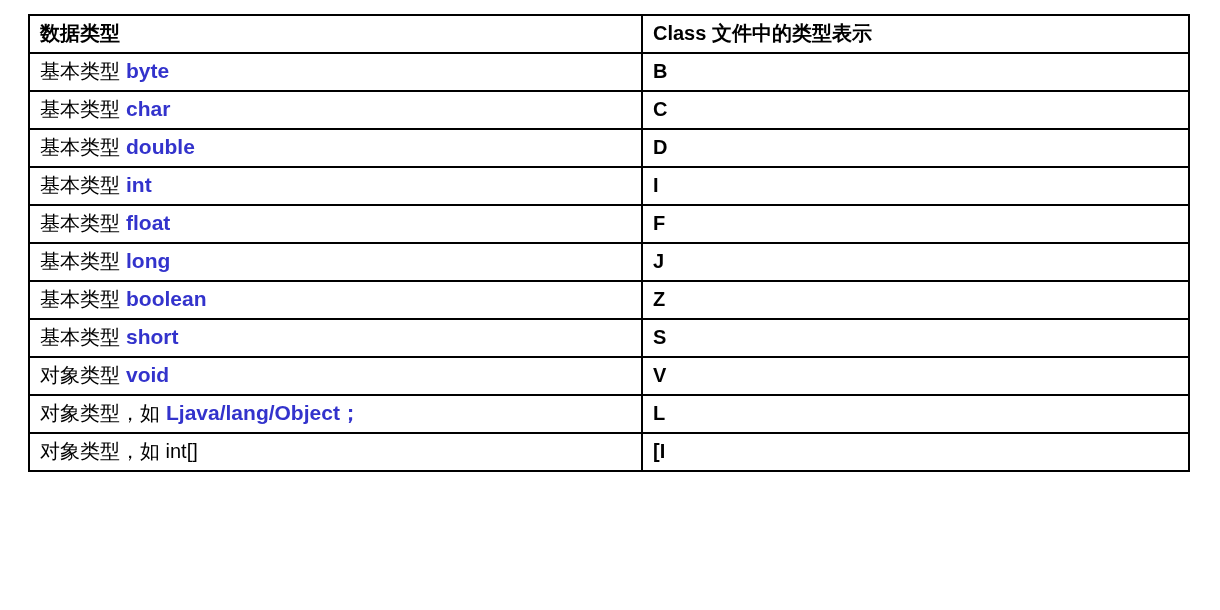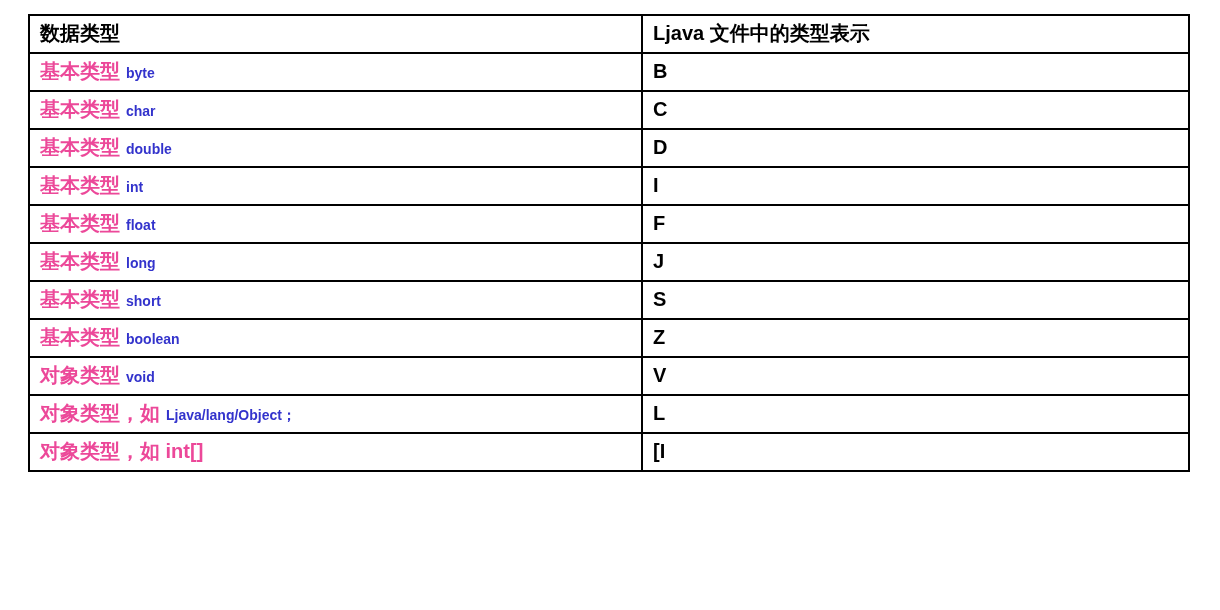--- a/index.html
+++ b/index.html
@@ -41,27 +41,27 @@
 
   .hdr-cell {
     font-weight: bold;
     font-size: 20px;
   }
   .hdr-cell .zh { font-weight: bold; }
   .cell-desc {
     font-size: 20px;
   }
   .cell-desc .plain {
-    color: #ec4899;
-    font-weight: bold;
+    color: #000000;
+    font-weight: normal;
   }
   .cell-desc .kw {
     color: #3333cc;
     font-weight: bold;
-    font-size: 14px;
+    font-size: 21px;
   }
   .cell-code {
     font-weight: bold;
     font-size: 20px;
     color: #000000;
   }
   .spacer-gap { display: inline-block; width: 6px; }
 </style>
 </head>
 <body>
@@ -71,21 +71,21 @@
     <colgroup>
       <col class="c1">
       <col class="c2">
     </colgroup>
     <thead>
       <tr>
         <th class="hdr-cell">
           <span class="zh">数据类型</span>
         </th>
         <th class="hdr-cell">
-          <span>Ljava</span><span> 文件中的类型表示</span>
+          <span>Class</span><span> 文件中的类型表示</span>
         </th>
       </tr>
     </thead>
     <tbody>
       <tr>
         <td class="cell-desc">
           <span class="plain">基本类型</span><span class="spacer-gap"></span><span class="kw">byte</span>
         </td>
         <td class="cell-code">B</td>
       </tr>
@@ -114,29 +114,29 @@
         <td class="cell-code">F</td>
       </tr>
       <tr>
         <td class="cell-desc">
           <span class="plain">基本类型</span><span class="spacer-gap"></span><span class="kw">long</span>
         </td>
         <td class="cell-code">J</td>
       </tr>
       <tr>
         <td class="cell-desc">
+          <span class="plain">基本类型</span><span class="spacer-gap"></span><span class="kw">boolean</span>
+        </td>
+        <td class="cell-code">Z</td>
+      </tr>
+      <tr>
+        <td class="cell-desc">
           <span class="plain">基本类型</span><span class="spacer-gap"></span><span class="kw">short</span>
         </td>
         <td class="cell-code">S</td>
-      </tr>
-      <tr>
-        <td class="cell-desc">
-          <span class="plain">基本类型</span><span class="spacer-gap"></span><span class="kw">boolean</span>
-        </td>
-        <td class="cell-code">Z</td>
       </tr>
       <tr>
         <td class="cell-desc">
           <span class="plain">对象类型</span><span class="spacer-gap"></span><span class="kw">void</span>
         </td>
         <td class="cell-code">V</td>
       </tr>
       <tr>
         <td class="cell-desc">
           <span class="plain">对象类型，如</span><span class="spacer-gap"></span><span class="kw">Ljava/lang/Object；</span>

